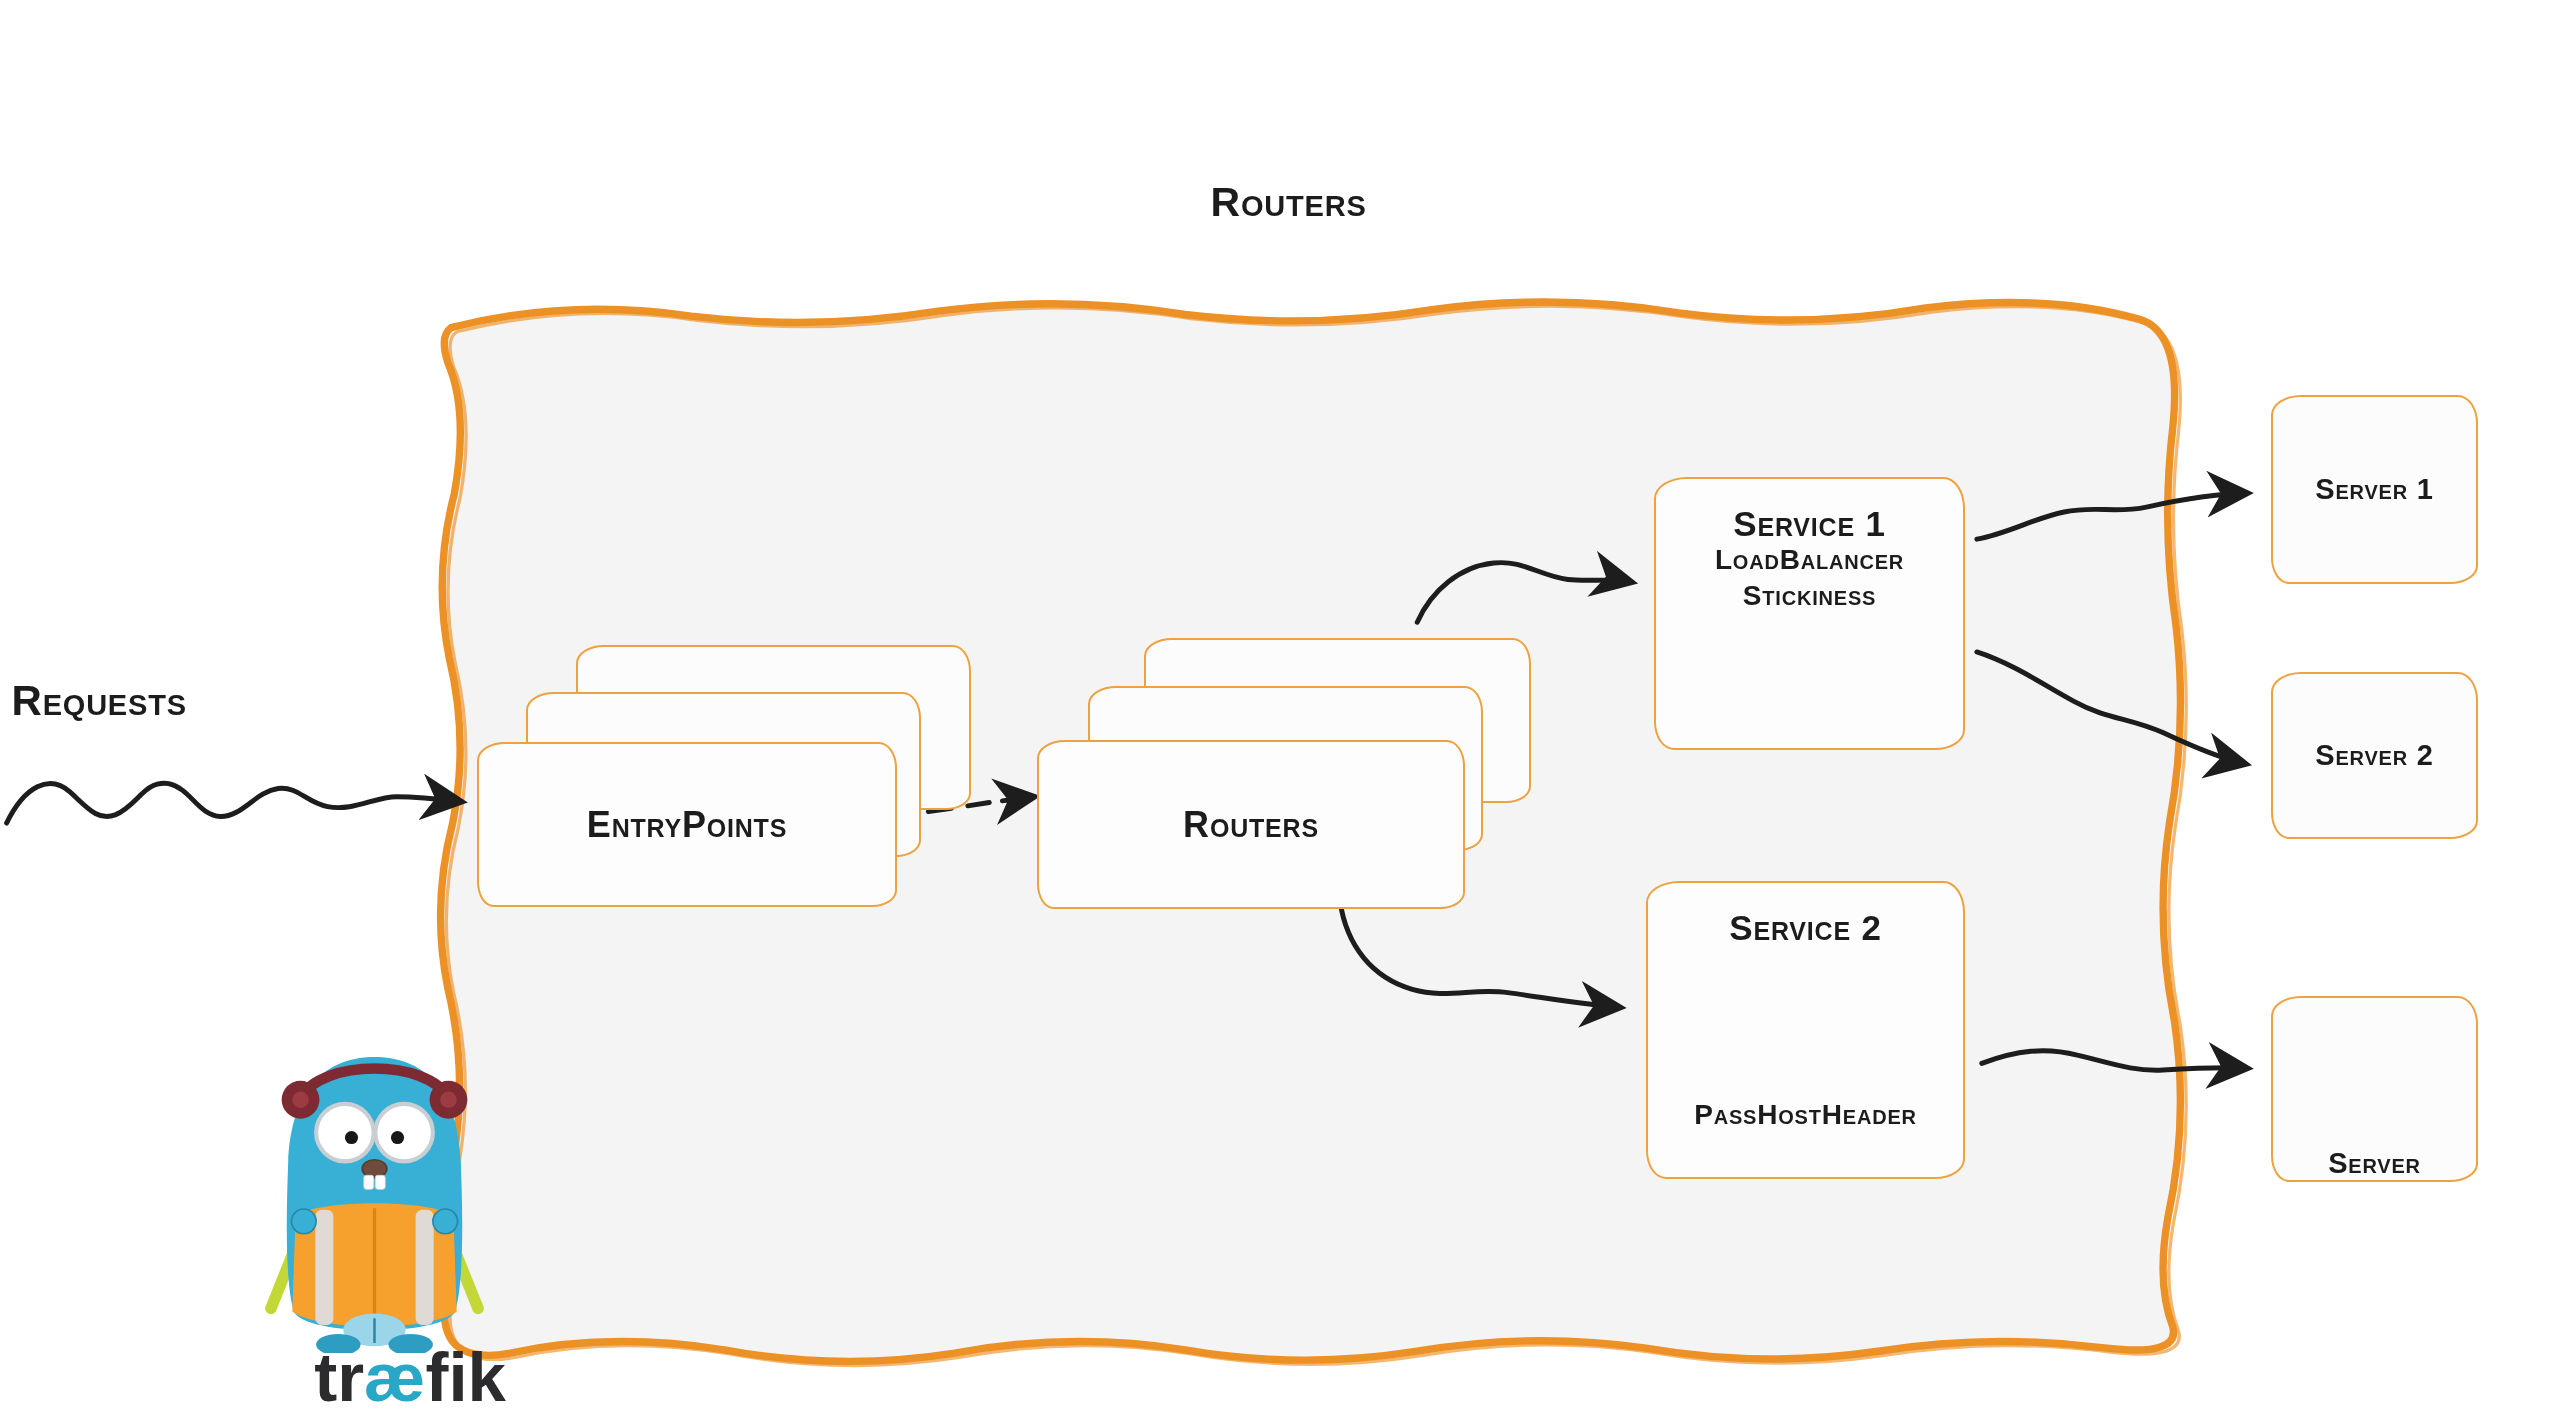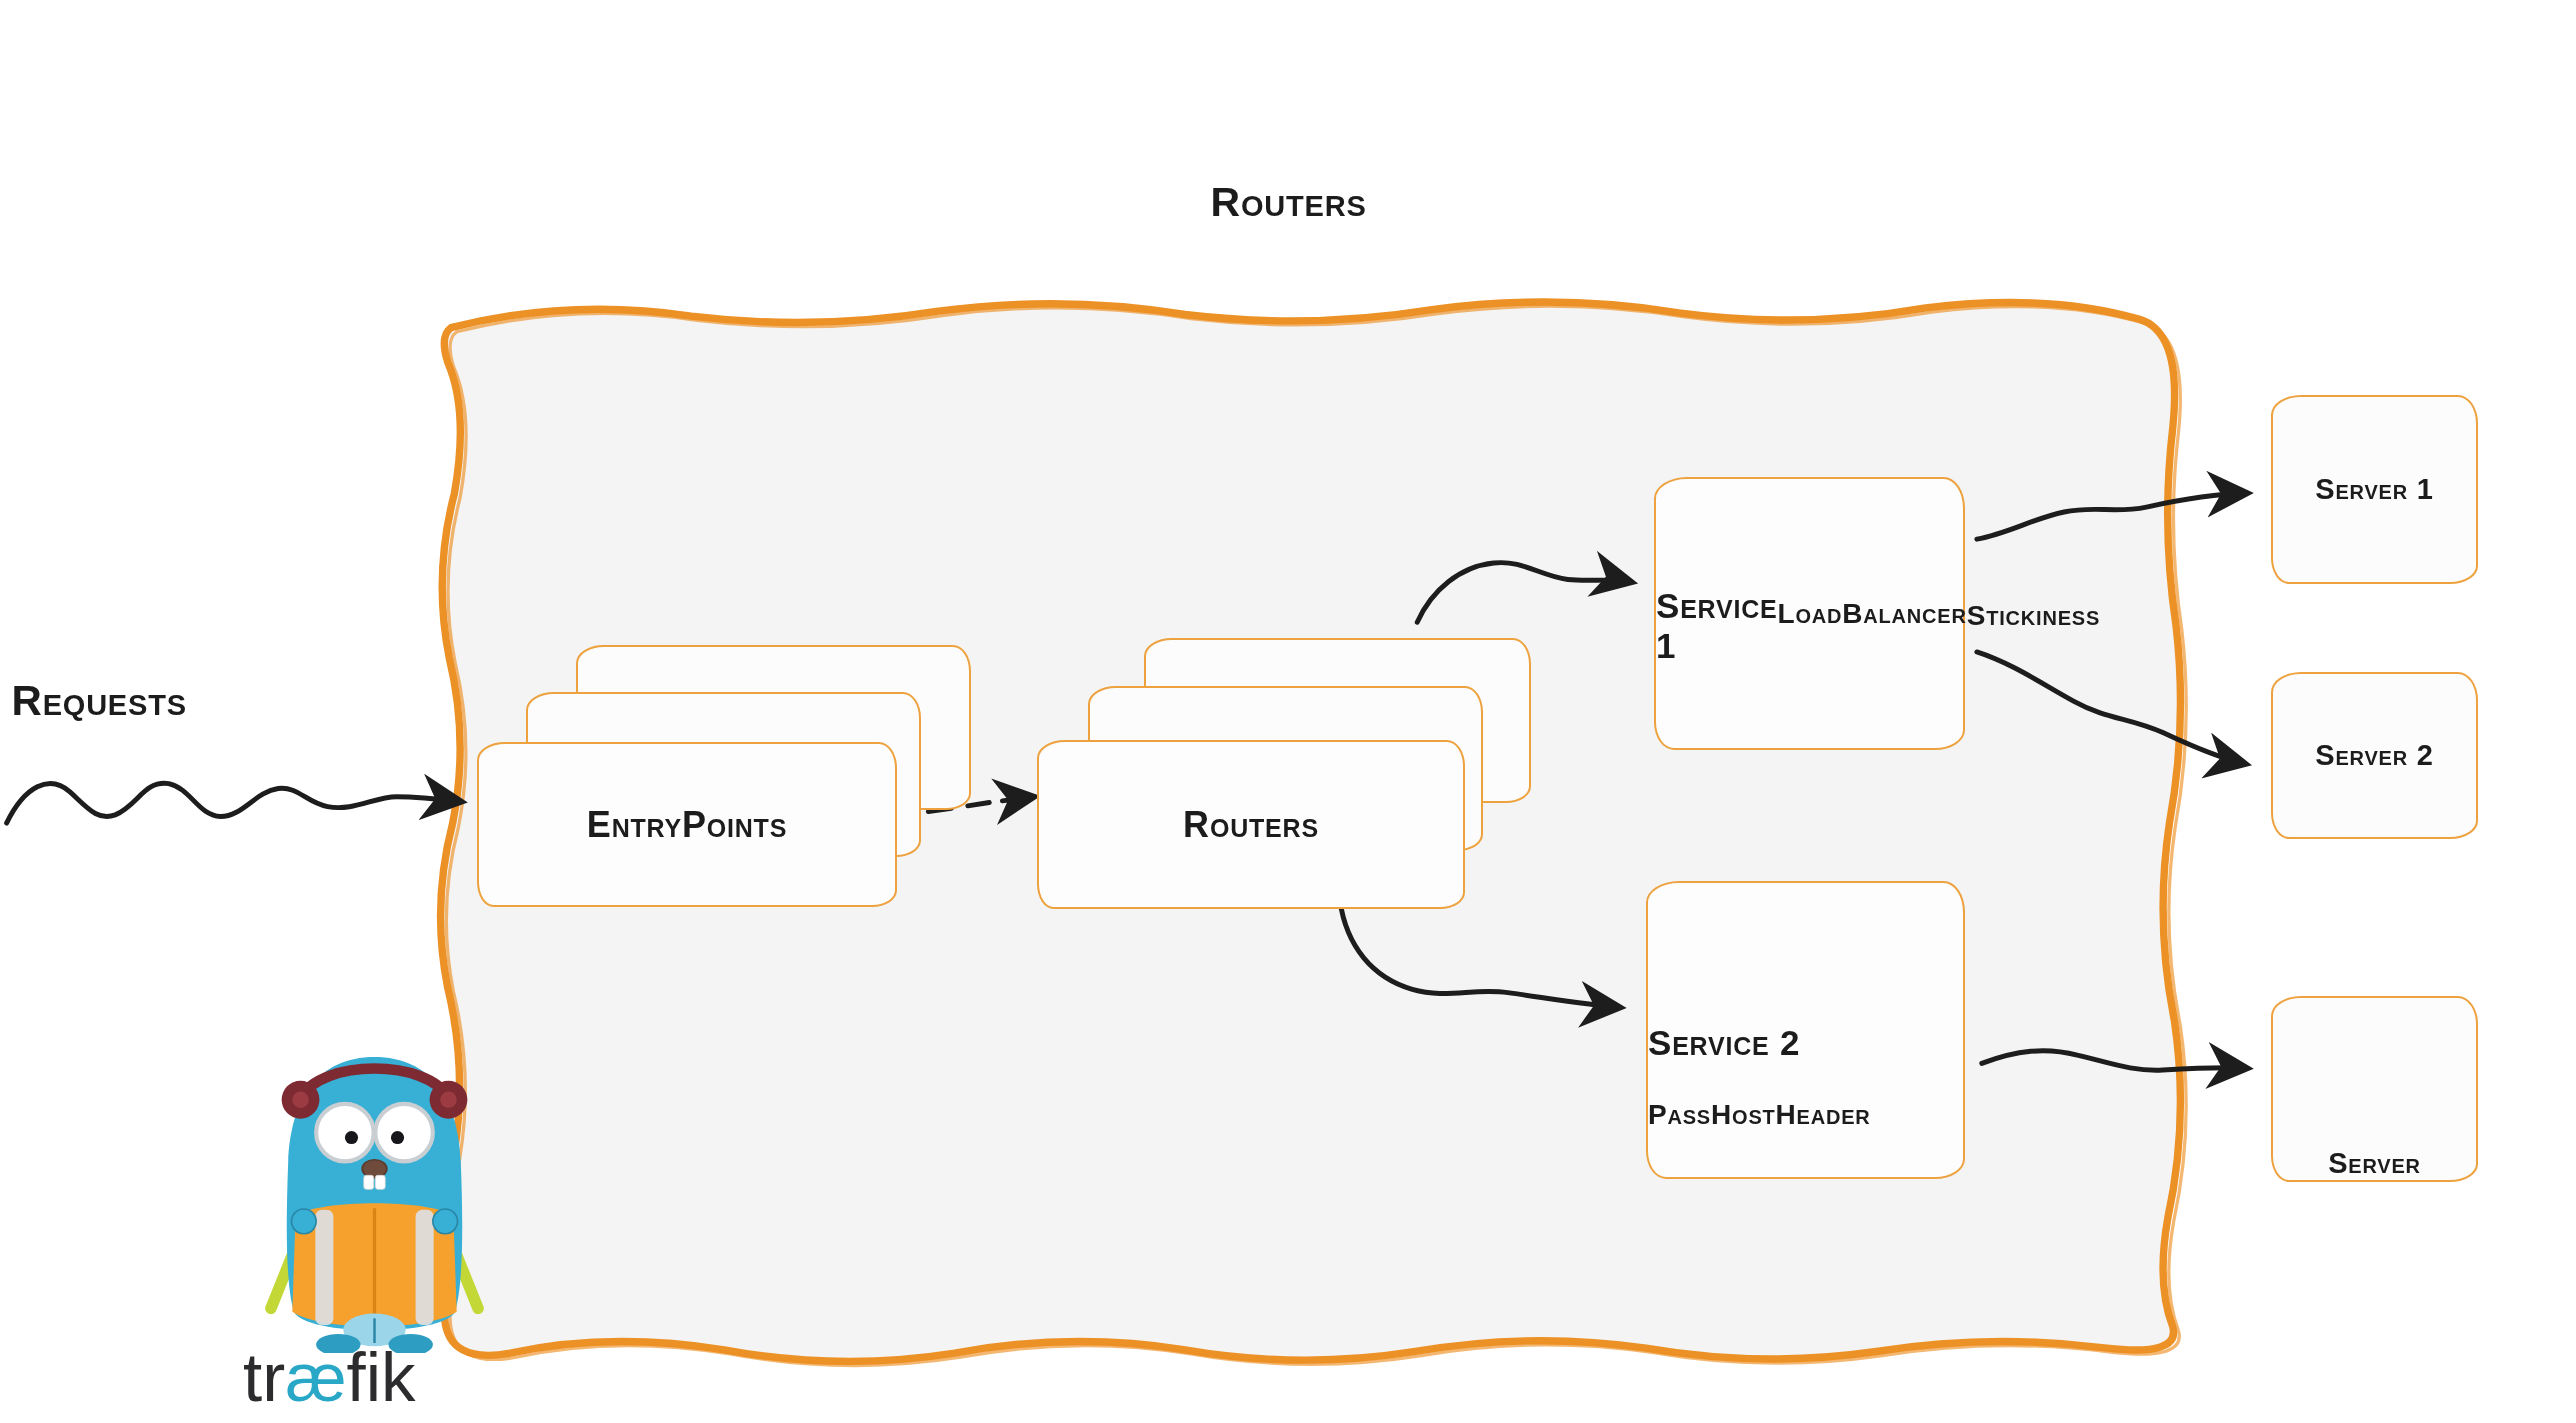--- a/index.html
+++ b/index.html
@@ -21,40 +21,40 @@
   .card{
     position:absolute;background:#fcfcfc;border:2.5px solid #EDA23F;
     border-radius:28px 18px 25px 16.5px / 18px 26px 16.5px 25px;
     box-sizing:border-box;
   }
   .card.front{display:flex;align-items:center;justify-content:center;background:#fdfdfd;}
   .card-label{font-size:36px;font-weight:600;}
   .stack{position:absolute;margin-top:11px;}
   
   .service-box{
-    position:absolute;display:flex;flex-direction:row;align-items:center;
+    position:absolute;display:flex;flex-direction:column;align-items:center;
     background:#fdfdfd;border:2.5px solid #EDA23F;box-sizing:border-box;
     border-radius:33px 21.4px 30px 20px / 21.4px 31px 20px 28px;
   }
   .service-title{font-size:35px;font-weight:600;margin-top:25px;}
   .service-line{font-size:28px;font-weight:600;}
   #service1 .service-line:first-of-type{margin-top:35px;}
   #service1 .service-line + .service-line{margin-top:4px;}
   #service2 .service-line{position:absolute;bottom:46px;}
   
   .server-box{
     position:absolute;display:flex;align-items:center;justify-content:center;
     background:#fcfcfc;border:2.5px solid #EDA23F;box-sizing:border-box;
     border-radius:30px 20px 28px 18px / 20px 28px 18px 26px;
   }
   .server-label{font-size:29px;font-weight:600;}
   
   .wordmark{
-    position:absolute;left:243px;top:1338px;width:263px;text-align:left;
-    font-size:69px;font-weight:400;color:#2c2c2e;letter-spacing:0;
+    position:absolute;left:243px;top:1338px;width:263px;text-align:right;
+    font-size:69px;font-weight:700;color:#2c2c2e;letter-spacing:0;
   }
   .wordmark .ae{color:#29A7C7;}
 </style>
 </head>
 <body>
 
 <div class="stage">
 
   <svg class="layer" width="2576" height="1424" viewBox="0 0 3130 1730">
     <defs>

